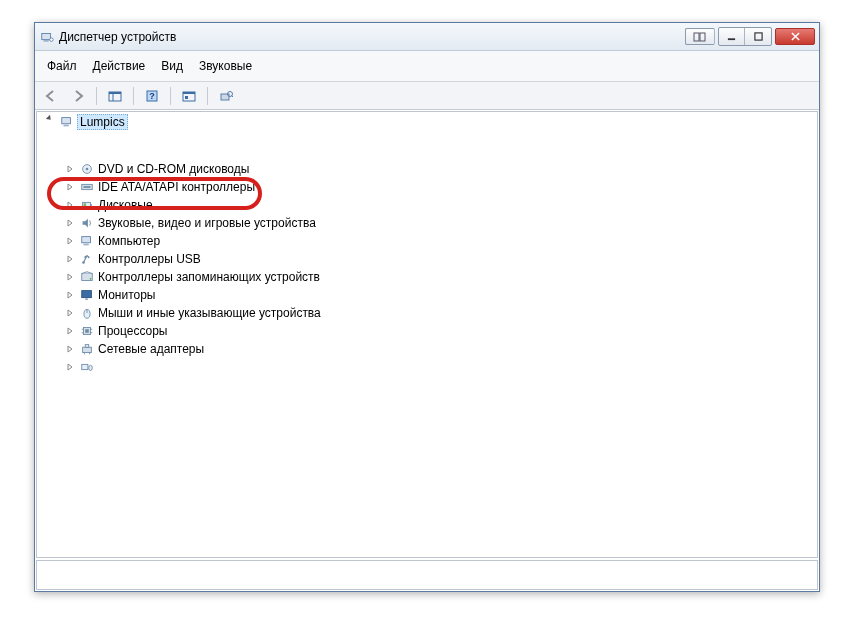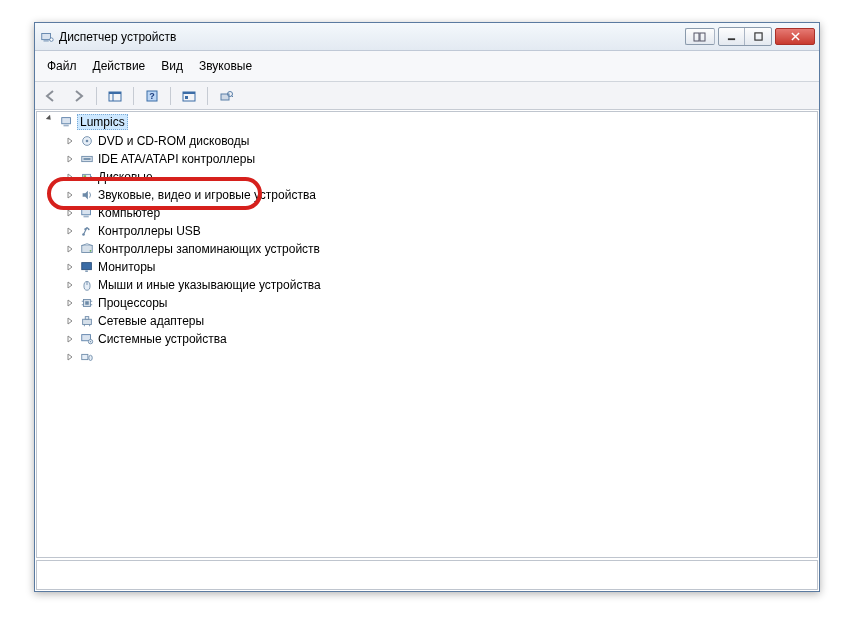--- a/index.html
+++ b/index.html
@@ -132,20 +132,21 @@
       display: flex;
       align-items: flex-start;
       height: 18px;
       padding-left: 8px;
       font-size: 12px;
       color: #000;
       white-space: nowrap;
     }
     .tree-children {
       list-style: none;
+      margin-top: 28px;
     }
     .tree-child {
       display: flex;
       align-items: center;
       height: 18px;
       padding-left: 28px;
       font-size: 12px;
       color: #000;
       white-space: nowrap;
     }
@@ -468,35 +469,20 @@
     <span>Сетевые адаптеры</span>
   </li>
           <li class="tree-child">
     <span class="expander">
       <svg viewBox="0 0 8 8">
                 <path d="M2 1 L6 4 L2 7 Z" fill="none" stroke="#888"></path>
               </svg>
     </span>
     <span class="node-icon">
               <svg viewBox="0 0 16 16">
-                <rect x="2" y="3" width="10" height="7" fill="#d9e3ef" stroke="#5a7fa8"></rect>
-                <circle cx="12" cy="11" r="2.5" fill="#e6eef7" stroke="#6d8aa8"></circle>
-                <circle cx="12" cy="11" r="0.8" fill="#6d8aa8"></circle>
-              </svg>
-            </span>
-    <span>Системные устройства</span>
-  </li>
-          <li class="tree-child">
-    <span class="expander">
-      <svg viewBox="0 0 8 8">
-                <path d="M2 1 L6 4 L2 7 Z" fill="none" stroke="#888"></path>
-              </svg>
-    </span>
-    <span class="node-icon">
-              <svg viewBox="0 0 16 16">
                 <rect x="2" y="5" width="7" height="6" fill="#e6eef7" stroke="#6d8aa8"></rect>
                 <ellipse cx="12" cy="9" rx="2" ry="3" fill="#e6eef7" stroke="#6d8aa8"></ellipse>
               </svg>
             </span>
   </li>
         </ul>
     </div>
     <div class="status-strip"></div>
   </div>
 

